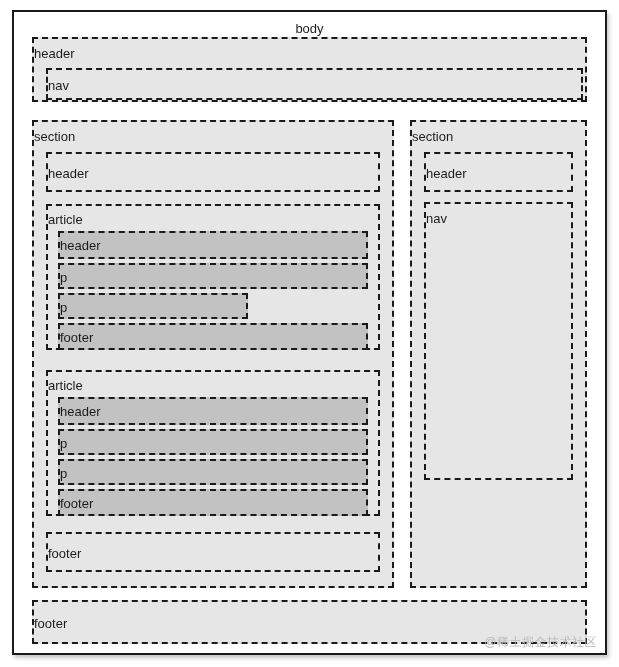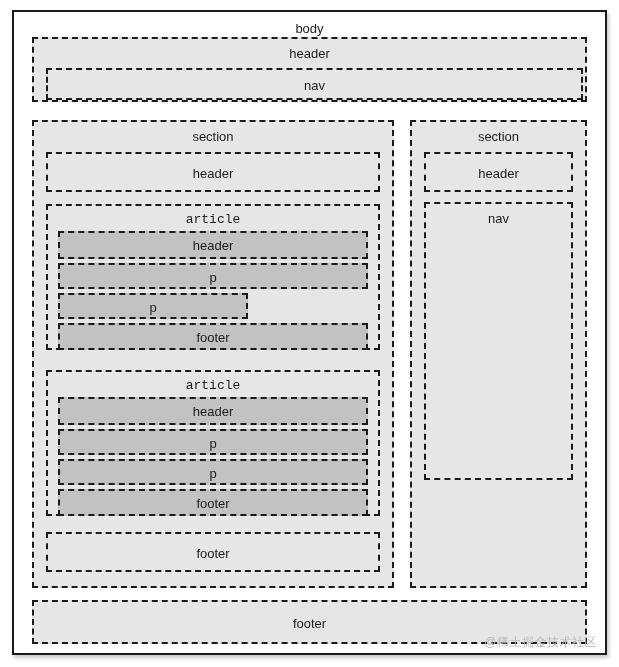--- a/index.html
+++ b/index.html
@@ -41,21 +41,20 @@
     box-sizing: border-box;
     border: 2px dashed #1a1a1a;
     background: #e6e6e6;
   }
   .blk.dark {
     background: #c2c2c2;
   }
 
   .lbl {
     display: block;
-    text-align: center;
     font-size: 13px;
     line-height: 15px;
     color: #1c1c1c;
     font-family: "Liberation Sans", sans-serif;
     white-space: nowrap;
   }
 
   
   .body-title {
     position: absolute;
@@ -120,21 +119,21 @@
     width: 334px;
     height: 146px;
   }
   .article-2 {
     position: absolute;
     left: 12px;
     top: 248px;
     width: 334px;
     height: 146px;
   }
-  .article-1 > .lbl, .article-2 > .lbl { padding-top: 6px; font-family: Liberation Mono, monospace; }
+  .article-1 > .lbl, .article-2 > .lbl { padding-top: 6px; }
 
   .art-header {
     position: absolute;
     left: 10px;
     top: 25px;
     width: 310px;
     height: 28px;
   }
   .art-p1 {
     position: absolute;

